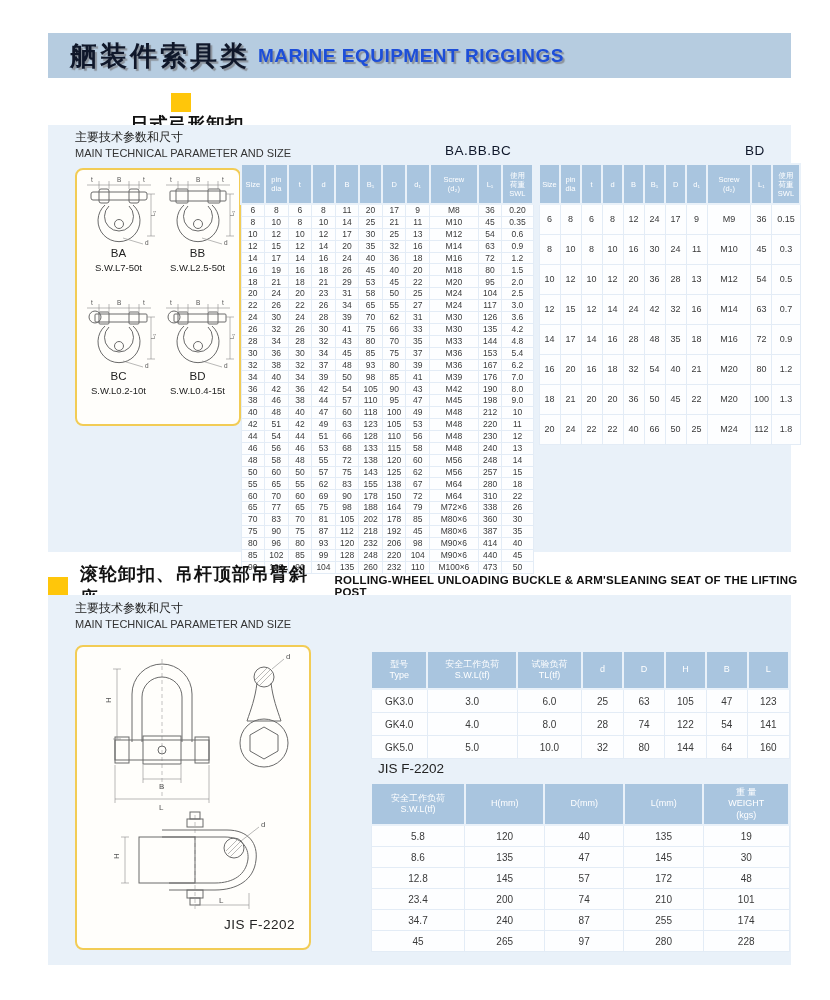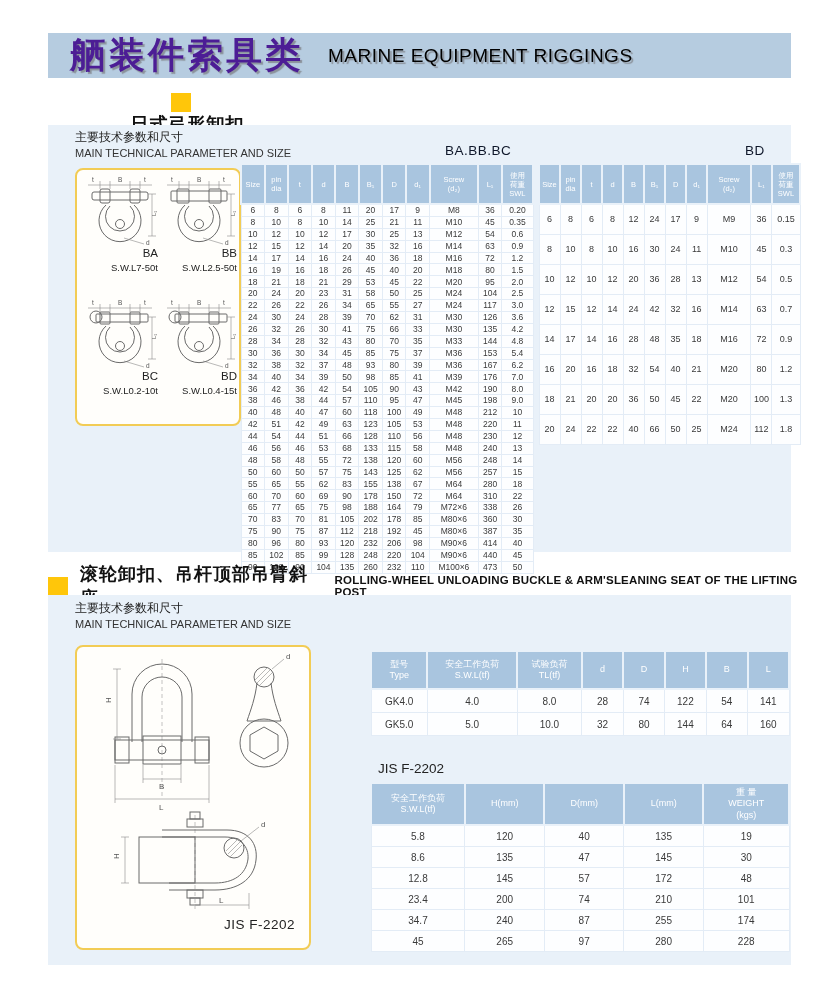--- a/index.html
+++ b/index.html
@@ -2,44 +2,44 @@
 <html><head>
 <meta charset="utf-8">
 <style>
   html,body{margin:0;padding:0;background:#ffffff;}
   #page{position:relative;width:830px;height:1000px;background:#ffffff;
         font-family:"Liberation Sans",sans-serif;overflow:hidden;}
 
   
   .banner{position:absolute;left:48px;top:33px;width:743px;height:45px;
           background:#b6cce0;display:flex;align-items:center;padding-left:22px;box-sizing:border-box;}
-  .banner .zh{font-size:36px;font-weight:bold;color:#4c1d95;letter-spacing:3px;
+  .banner .zh{font-size:27px;font-weight:bold;color:#0f172a;letter-spacing:3px;
               text-shadow:2px 2px 1px #8b929b;}
-  .banner .en{font-size:19px;font-weight:normal;color:#000000;margin-left:24px;letter-spacing:.5px;
+  .banner .en{font-size:19px;font-weight:bold;color:#1d4ed8;margin-left:8px;letter-spacing:.5px;
               text-shadow:2px 2px 1px #8b929b;}
 
   
   .sechead{position:absolute;left:48px;display:flex;align-items:center;}
   .bullet{width:20px;height:19px;background:#ffc60a;margin-right:12px;flex:0 0 auto;}
   .sechead .zh{font-size:18px;font-weight:bold;color:#111;letter-spacing:1px;}
   .sechead .en{font-size:11.5px;font-weight:bold;color:#111;margin-left:9px;letter-spacing:.2px;}
 
   
   .panel{position:absolute;left:48px;width:743px;background:#e9f1f9;}
   #panel1{top:125px;height:427px;}
   #panel2{top:595px;height:370px;}
   .paramlabel{position:absolute;left:27px;color:#222;}
   .paramlabel .zh{font-size:12px;}
   .paramlabel .en{font-size:11px;color:#333;margin-top:1px;}
 
   
   .figbox{position:absolute;background:#fffefb;border:2px solid #f2cc55;border-radius:8px;box-sizing:border-box;}
   #figbox1{left:27px;top:43px;width:166px;height:258px;
            display:grid;grid-template-columns:1fr 1fr;grid-template-rows:1fr 1fr;padding:4px 2px;}
-  .figcell{display:flex;flex-direction:column;align-items:flex-end;justify-content:flex-start;}
+  .figcell{display:flex;flex-direction:column;align-items:center;justify-content:flex-start;}
   .figcode{font-size:11.5px;color:#222;margin-top:1px;}
   .figswl{font-size:9.5px;color:#222;margin-top:3px;}
   #figbox2{left:27px;top:50px;width:236px;height:305px;}
   .figcaption2{position:absolute;right:14px;bottom:16px;font-size:13.5px;color:#222;letter-spacing:.5px;}
 
   
   .tlabel{position:absolute;font-size:13.5px;color:#0f172a;letter-spacing:.5px;}
 
   
   table{border-collapse:collapse;table-layout:fixed;width:100%;}
@@ -852,20 +852,30 @@
 TL(tf)</th>
               <th>d</th>
               <th>D</th>
               <th>H</th>
               <th>B</th>
               <th>L</th>
             </tr>
           </thead>
         <tbody>
             <tr>
+              <td>GK3.0</td>
+              <td>3.0</td>
+              <td>6.0</td>
+              <td>25</td>
+              <td>63</td>
+              <td>105</td>
+              <td>47</td>
+              <td>123</td>
+            </tr>
+            <tr>
               <td>GK4.0</td>
               <td>4.0</td>
               <td>8.0</td>
               <td>28</td>
               <td>74</td>
               <td>122</td>
               <td>54</td>
               <td>141</td>
             </tr>
             <tr>

